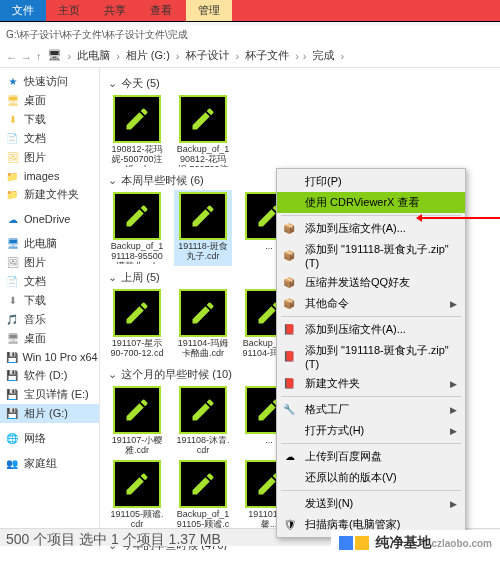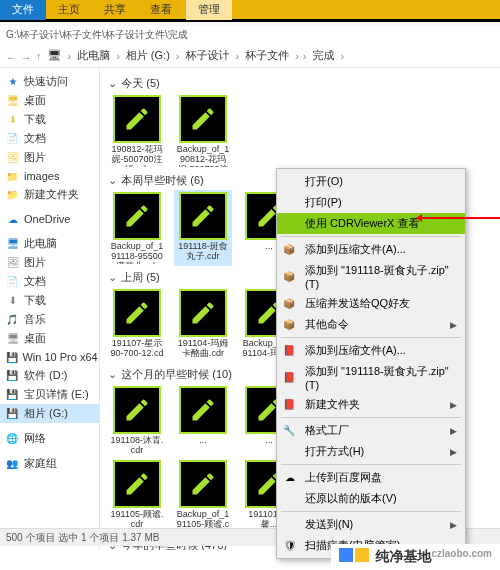--- a/index.html
+++ b/index.html
@@ -1,18 +1,18 @@
 <!DOCTYPE html>
 <html><head>
 <meta charset="utf-8">
 <style>
 * { margin: 0; padding: 0; box-sizing: border-box; font-family: "Microsoft YaHei", "Segoe UI", sans-serif; }
 body { width: 500px; height: 570px; background: #fff; font-size: 11px; overflow: hidden; position: relative; }
 
-.header { height: 22px; background: #eab308; display: flex; align-items: center; border-bottom: 3px solid #000000; }
+.header { height: 22px; background: #ef4444; display: flex; border-bottom: 1px solid #000000; }
 .tab { padding: 3px 12px; font-size: 11px; color: #333; }
 .tab.active { background: #1979ca; color: #fff; }
 .path-bar { height: 24px; background: #fff; display: flex; align-items: center; padding: 0 4px; border-bottom: 1px solid #e5e5e5; font-size: 11px; color: #333; }
 .path-bar .arrow { margin: 0 2px; color: #888; }
 .path-bar .seg { padding: 2px 4px; }
 
 .main { display: flex; height: calc(100% - 88px); }
 .sidebar { width: 100px; background: #fff; border-right: 1px solid #e5e5e5; overflow: hidden; padding: 4px 0; }
 .side-item { display: flex; align-items: center; padding: 2px 6px; font-size: 11px; color: #333; white-space: nowrap; cursor: pointer; }
 .side-item.selected { background: #cce8ff; }
@@ -32,23 +32,23 @@
 .context-menu { position: absolute; top: 168px; left: 276px; width: 190px; background: #f0f0f0; border: 1px solid #bbb; box-shadow: 2px 2px 6px rgba(0,0,0,.3); z-index: 100; font-size: 11px; padding: 2px 0; }
 .menu-item { padding: 3px 8px 3px 28px; position: relative; display: flex; justify-content: space-between; align-items: center; cursor: pointer; }
 .menu-item.hover { background: #84cc16; }
 .menu-item .arr { color: #555; font-size: 9px; }
 .menu-item .mi-ico { position: absolute; left: 6px; width: 14px; height: 14px; display: inline-flex; align-items: center; justify-content: center; font-size: 10px; }
 .menu-sep { height: 1px; background: #ccc; margin: 2px 4px; }
 
 .red-arrow { position: absolute; top: 217px; left: 418px; width: 82px; height: 2px; background: red; z-index: 200; }
 .red-arrow::before { content: ""; position: absolute; left: -6px; top: -3px; border: 4px solid transparent; border-right: 6px solid red; }
 
-.status-bar { position: absolute; bottom: 24px; left: 0; right: 0; height: 18px; background: #f0f0f0; border-top: 1px solid #ddd; font-size: 10px; padding: 2px 6px; color: #555; }
-
-.watermark { position: absolute; bottom: 0; right: 0; display: flex; align-items: flex-start; padding: 4px 8px; font-size: 14px; font-weight: bold; background: #fff; z-index: 300; }
+.status-bar { position: absolute; bottom: 24px; left: 0; right: 0; height: 18px; background: #f0f0f0; border-top: 1px solid #ddd; font-size: 14px; padding: 2px 6px; color: #555; }
+
+.watermark { position: absolute; bottom: 14px; right: 0; display: flex; align-items: center; padding: 4px 8px; font-size: 14px; font-weight: bold; background: #fff; z-index: 300; }
 .wm-logo1 { width: 14px; height: 14px; background: #3b82f6; margin-right: 2px; }
 .wm-logo2 { width: 14px; height: 14px; background: #fbbf24; margin-right: 6px; }
 .wm-text { color: #333; }
 .wm-link { color: #999; font-size: 10px; }
 
 .ico-blue { color: #1979ca; }
 .ico-yellow { color: #f5c542; }
 .ico-gray { color: #888; }
 </style>
 </head>
@@ -291,20 +291,28 @@
         <span class="chev">⌄</span>
         <span>这个月的早些时候 (10)</span>
       </div>
       <div class="file-grid">
         <div class="file-item">
           <div class="thumb">
             <svg viewBox="0 0 24 24" fill="#a6e22e">
               <path d="M3 17.25V21h3.75L17.81 9.94l-3.75-3.75L3 17.25zM20.71 7.04a1 1 0 0 0 0-1.41l-2.34-2.34a1 1 0 0 0-1.41 0l-1.83 1.83 3.75 3.75 1.83-1.83z"></path>
             </svg>
           </div>
+          <div class="file-label">191107-小樱雅.cdr</div>
+        </div>
+        <div class="file-item">
+          <div class="thumb">
+            <svg viewBox="0 0 24 24" fill="#a6e22e">
+              <path d="M3 17.25V21h3.75L17.81 9.94l-3.75-3.75L3 17.25zM20.71 7.04a1 1 0 0 0 0-1.41l-2.34-2.34a1 1 0 0 0-1.41 0l-1.83 1.83 3.75 3.75 1.83-1.83z"></path>
+            </svg>
+          </div>
           <div class="file-label">191108-沐青.cdr</div>
         </div>
         <div class="file-item">
           <div class="thumb">
             <svg viewBox="0 0 24 24" fill="#a6e22e">
               <path d="M3 17.25V21h3.75L17.81 9.94l-3.75-3.75L3 17.25zM20.71 7.04a1 1 0 0 0 0-1.41l-2.34-2.34a1 1 0 0 0-1.41 0l-1.83 1.83 3.75 3.75 1.83-1.83z"></path>
             </svg>
           </div>
           <div class="file-label">...</div>
         </div>
@@ -369,23 +377,20 @@
       </div>
       <div class="group-header">
         <span class="chev">⌄</span>
         <span>今年的早些时候 (476)</span>
       </div>
       <div class="file-grid"></div>
     </div>
 </div>
 
 <div class="context-menu" id="ctx-menu">
-    <div class="menu-item">
-      <span>打开(O)</span>
-    </div>
     <div class="menu-item">
       <span>打印(P)</span>
     </div>
     <div class="menu-item hover">
       <span>使用 CDRViewerX 查看</span>
     </div>
     <div class="menu-sep"></div>
     <div class="menu-item">
       <span class="mi-ico">📦</span>
       <span>添加到压缩文件(A)...</span>

